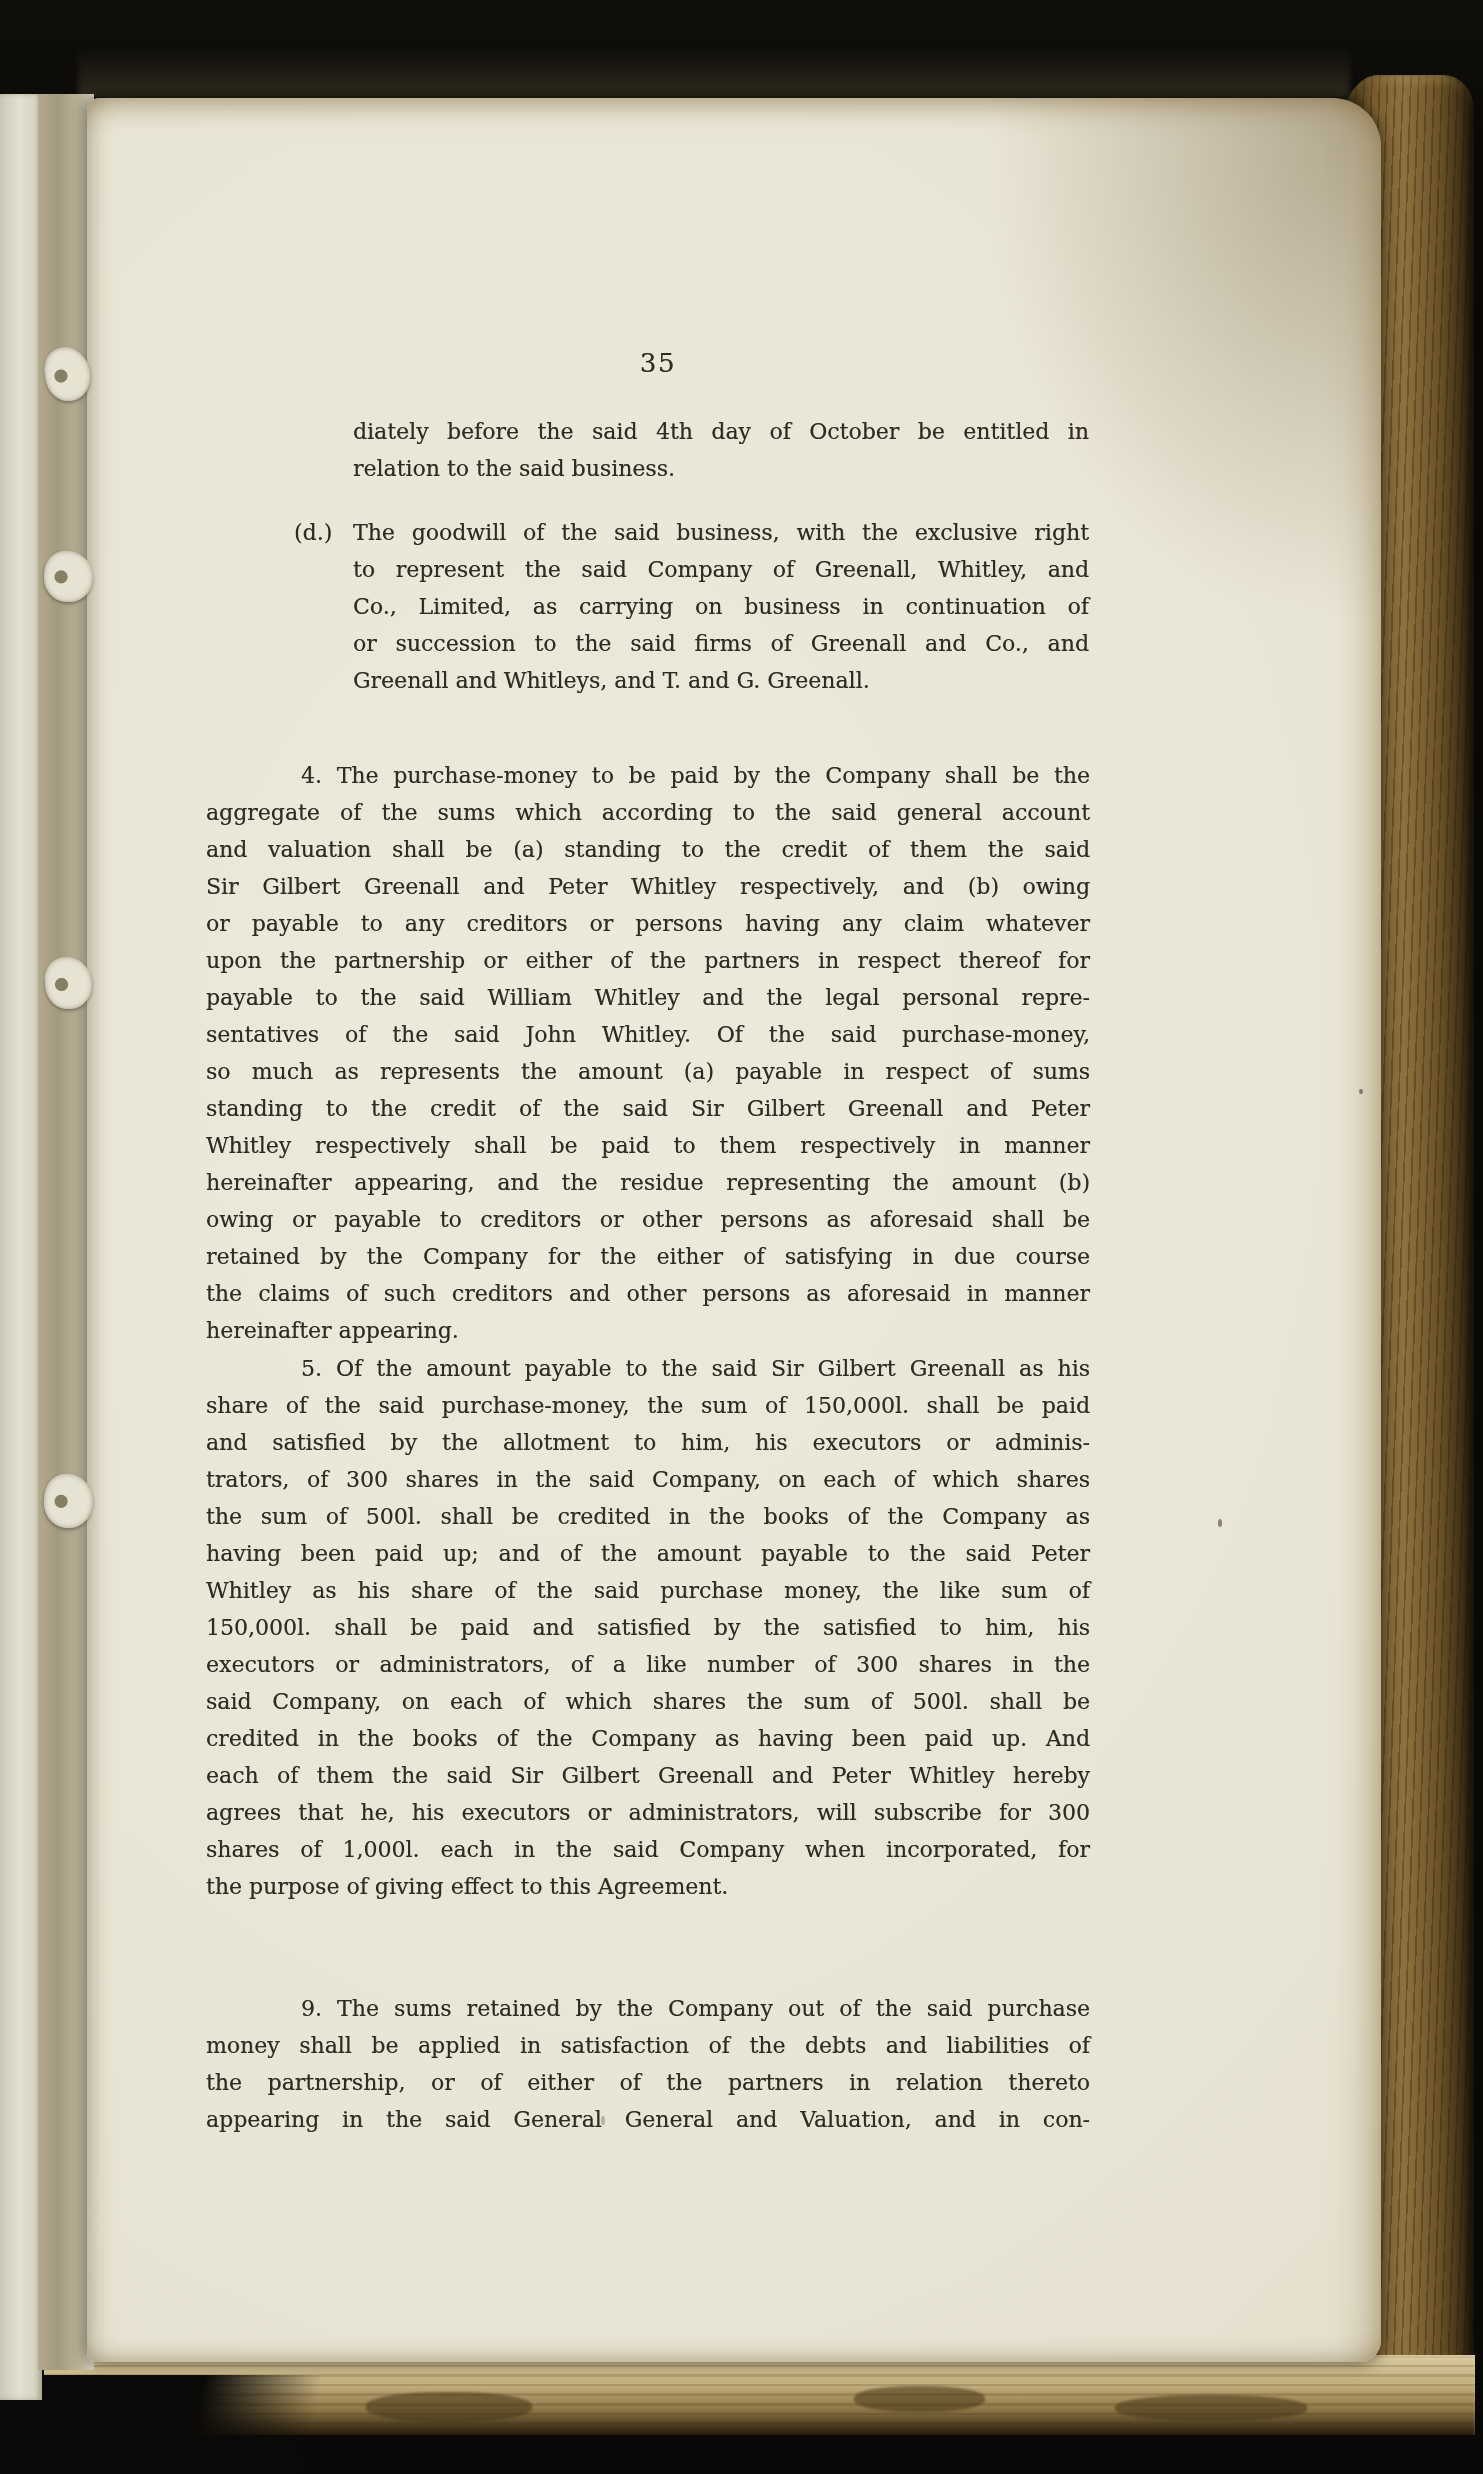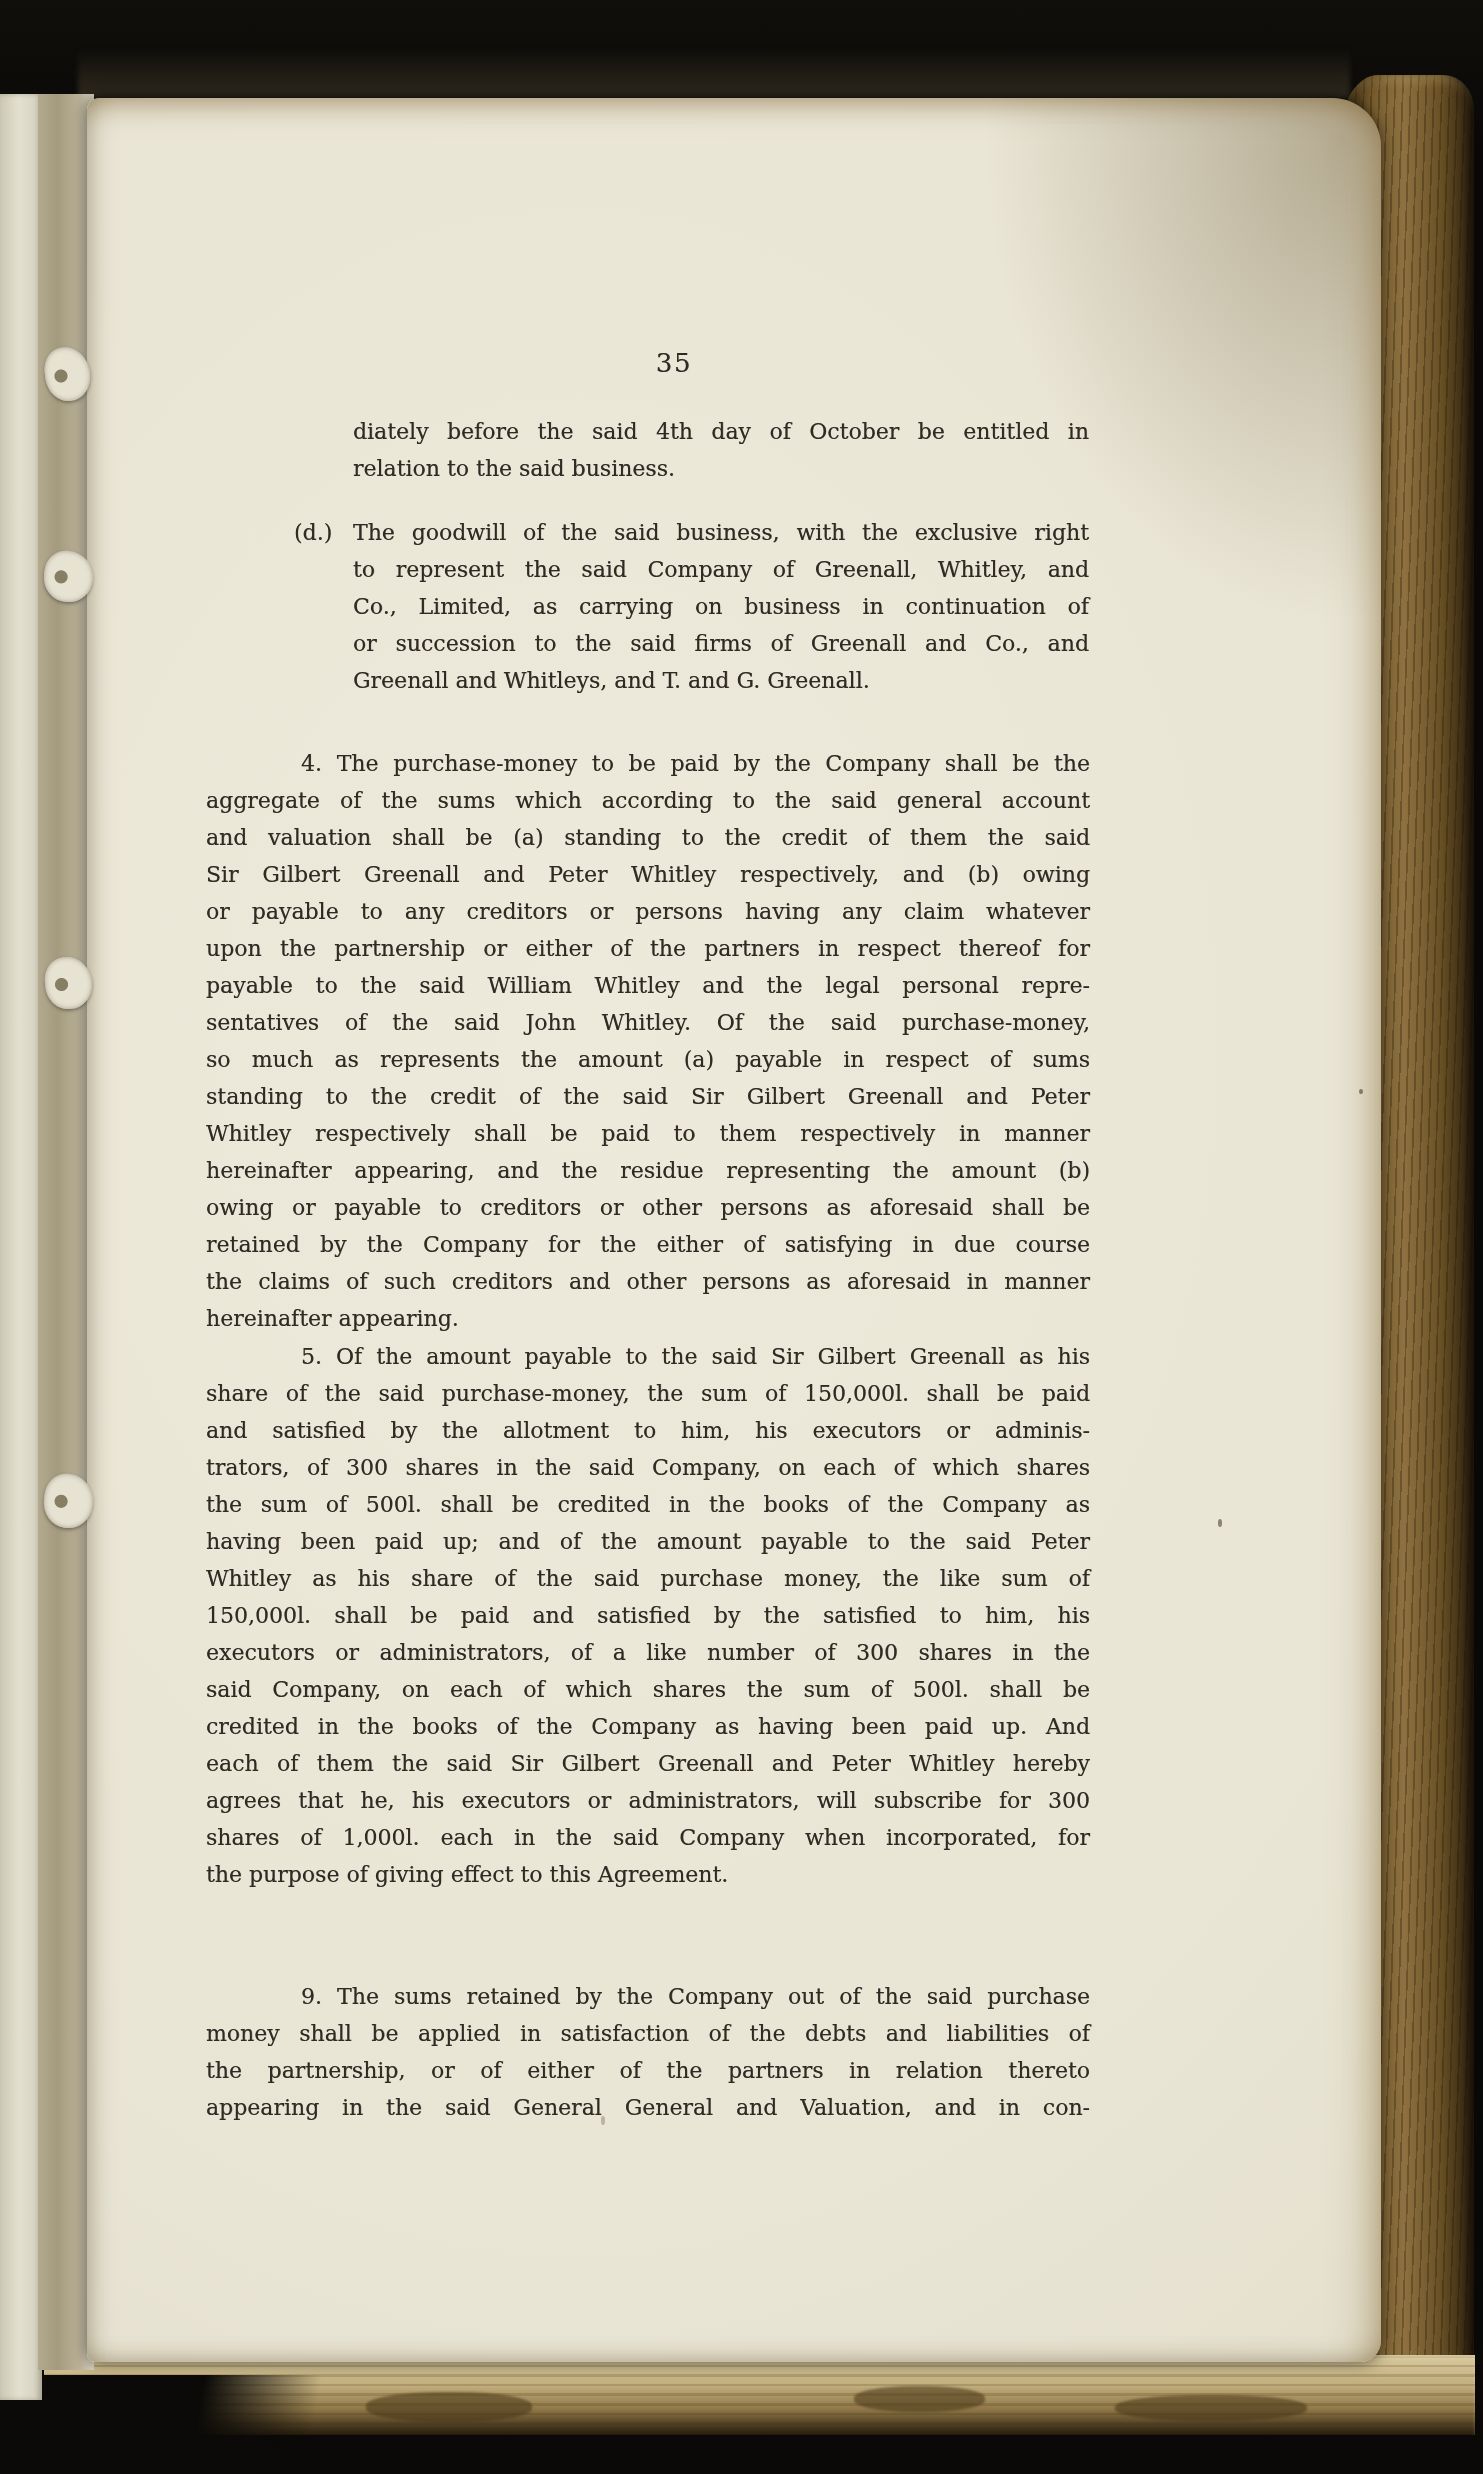--- a/index.html
+++ b/index.html
@@ -51,23 +51,23 @@
                inset 0 22.7px 31px -19px rgba(125,95,45,.55),
                inset -31px 0 40px -22.7px rgba(135,105,50,.50),
                inset 0 -15.7px 22.7px -14px rgba(110,90,50,.35),
                0 0 15.7px rgba(0,0,0,.6);}
   .speck{position:absolute;z-index:4;background:rgba(60,50,38,.55);border-radius:50%;}
   
   .txt{position:absolute;color:#2f2b24;font-size:22px;line-height:37px;
     text-shadow:0.3px 0.3px 0.5px rgba(55,50,40,.55);}
   .l{text-align:justify;text-align-last:justify;}
   .l.end{text-align-last:left;}
-  .l.ind{text-indent:95px;}
+  .l.ind{text-indent:95px;margin-top:12px;}
   .pgnum{font-size:26px;text-align:center;letter-spacing:1.7px;}
-  #blk-num{left:545px;top:247px;width:52px;margin-left:16px;}
+  #blk-num{left:545px;top:247px;width:52px;}
   #blk-cont{left:266px;top:315px;width:736px;}
   #blk-marker{left:207px;top:416px;width:61px;}
   #blk-item{left:266px;top:416px;width:736px;}
   #blk-c4{left:119px;top:647px;width:884px;}
   #blk-c5{left:119px;top:1240px;width:884px;}
   #blk-c6{left:119px;top:1880px;width:884px;}
 </style>
 </head>
 <body>
 

